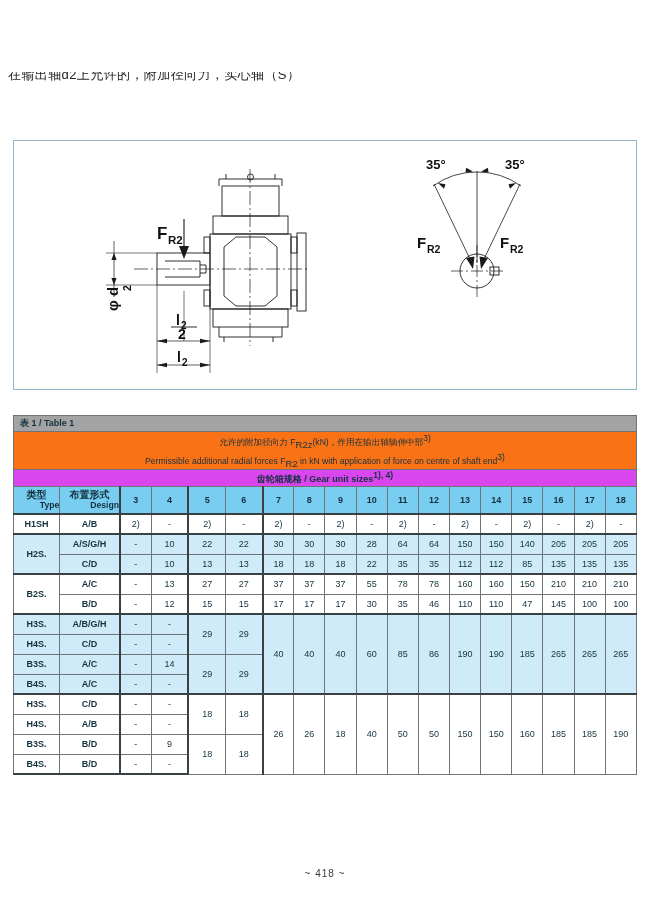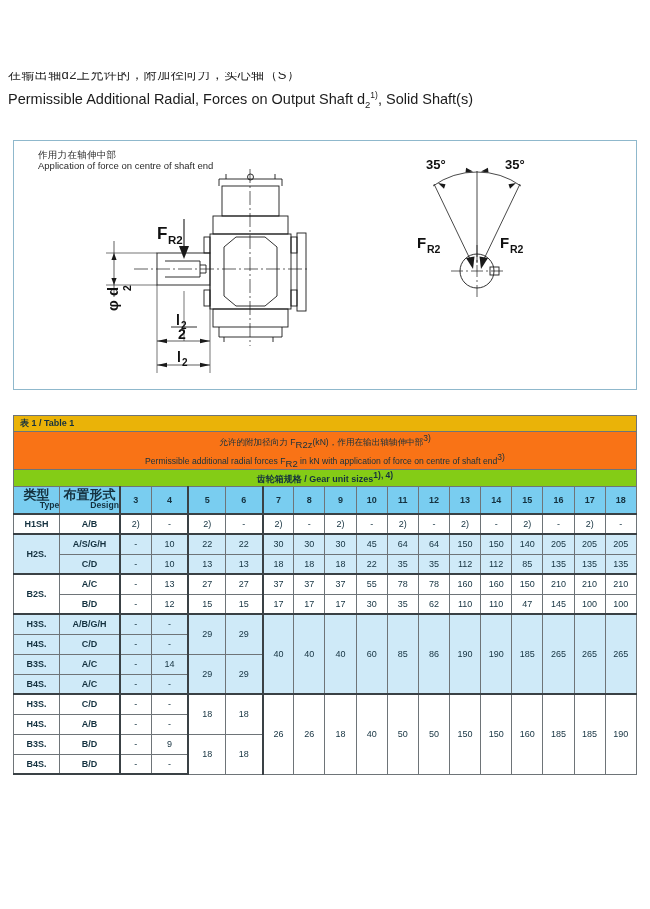--- a/index.html
+++ b/index.html
@@ -30,28 +30,28 @@
   .fig-cap2 .cn{font-size:9.5px;color:#2a2a2a;letter-spacing:.3px;}
   .fig-cap2 .en{font-size:9.5px;color:#2a2a2a;}
 
   svg.draw{position:absolute;left:0;top:0;}
 
   
   .tablewrap{position:absolute;left:13px;top:415px;width:624px;}
   table.t{border-collapse:collapse;width:624px;table-layout:fixed;}
   table.t td{border:1px solid #6e7478;font-size:9px;text-align:center;
              vertical-align:middle;padding:0;color:#14313f;}
-  .hdr-bar{background:#eab308;font-size:8.5px;font-weight:bold;text-align:left !important;
+  .hdr-bar{background:#a3a3a3;font-size:8.5px;font-weight:bold;text-align:left !important;
            padding-left:6px !important;height:15px;color:#103646;}
   .band-white{background:#f97316;height:37px;text-align:center !important;}
   .band-white .l1{font-size:8.6px;color:#14313f;line-height:13px;}
   .band-white .l2{font-size:8.6px;color:#14313f;line-height:13px;}
-  .band-blue{background:#84cc16;height:14px;font-size:8.4px;font-weight:bold;color:#103646;}
+  .band-blue{background:#d946ef;height:14px;font-size:8.4px;font-weight:bold;color:#103646;}
   .colhdr{background:#79cdf0;font-weight:bold;font-size:9px;height:26px;color:#103646;}
-  .colhdr .cn{font-size:13px;display:block;line-height:11px;}
+  .colhdr .cn{font-size:10px;display:block;line-height:11px;}
   .colhdr .en{font-size:8.6px;display:block;line-height:11px;text-align:right;}
   .rowlbl{font-weight:bold;font-size:9px;color:#14313f;}
   .dsg{font-weight:bold;font-size:8.6px;color:#14313f;}
   .blue{background:#cfeaf8;}
   .white{background:#ffffff;}
   .thickL{border-left:2px solid #3a4145 !important;}
   .thickT{border-top:2px solid #3a4145 !important;}
   .thickB{border-bottom:2px solid #3a4145 !important;}
   .r{height:20px;}
 
@@ -59,29 +59,24 @@
   .footer{position:absolute;left:0;top:868px;width:650px;text-align:center;
           font-size:10px;color:#3b3b3b;letter-spacing:1px;}
 </style>
 </head>
 <body>
 
 <div class="page">
 
   <div class="title-block">
     <div class="title-cn"><span>在输出轴d2上允许的，附加径向力，实心轴（S）</span></div>
-    <div class="title-en"><span>Permissible Additional Radial, Forces on Output Shaft d</span><span class="sub">2</span><span class="sup">1)</span><span>, Solid Shaft(s)</span></div>
   </div>
 
   <div class="figbox">
 
-    <div class="fig-cap">
-      <div class="cn">作用力在轴伸中部</div>
-      <div class="en">Application of force on centre of shaft end</div>
-    </div>
 
     <svg class="draw" width="622" height="248" viewBox="0 0 622 248">
       <g stroke="#1a1a1a" fill="none" stroke-width="0.9">
 
         <path d="M205,45 L205,38 L268,38 L268,45"></path>
         <rect x="208" y="45" width="57" height="30"></rect>
         <path d="M212,38 L212,33 M261,38 L261,33"></path>
         <circle cx="236.5" cy="36" r="3"></circle>
 
         <rect x="199" y="75" width="75" height="18"></rect>
@@ -270,21 +265,21 @@
       <tr class="r">
         <td class="blue rowlbl thickT" rowspan="2">H2S.</td>
         <td class="blue dsg thickT">A/S/G/H</td>
         <td class="blue thickL thickT">-</td>
         <td class="blue thickT">10</td>
         <td class="blue thickL thickT">22</td>
         <td class="blue thickT">22</td>
         <td class="blue thickL thickT">30</td>
         <td class="blue thickT">30</td>
         <td class="blue thickT">30</td>
-        <td class="blue thickT">45</td>
+        <td class="blue thickT">28</td>
         <td class="blue thickT">64</td>
         <td class="blue thickT">64</td>
         <td class="blue thickT">150</td>
         <td class="blue thickT">150</td>
         <td class="blue thickT">140</td>
         <td class="blue thickT">205</td>
         <td class="blue thickT">205</td>
         <td class="blue thickT">205</td>
       </tr>
       <tr class="r">
@@ -331,21 +326,21 @@
         <td class="white dsg">B/D</td>
         <td class="white thickL">-</td>
         <td class="white">12</td>
         <td class="white thickL">15</td>
         <td class="white">15</td>
         <td class="white thickL">17</td>
         <td class="white">17</td>
         <td class="white">17</td>
         <td class="white">30</td>
         <td class="white">35</td>
-        <td class="white">62</td>
+        <td class="white">46</td>
         <td class="white">110</td>
         <td class="white">110</td>
         <td class="white">47</td>
         <td class="white">145</td>
         <td class="white">100</td>
         <td class="white">100</td>
       </tr>
 
       <tr class="r">
         <td class="blue rowlbl thickT">H3S.</td>
@@ -425,14 +420,15 @@
       <tr class="r">
         <td class="white rowlbl thickB">B4S.</td>
         <td class="white dsg thickB">B/D</td>
         <td class="white thickL thickB">-</td>
         <td class="white thickB">-</td>
       </tr>
     </tbody>
       </table>
   </div>
 
+  <div class="footer">~ 418 ~</div>
 
 </div>
 
 </body></html>

